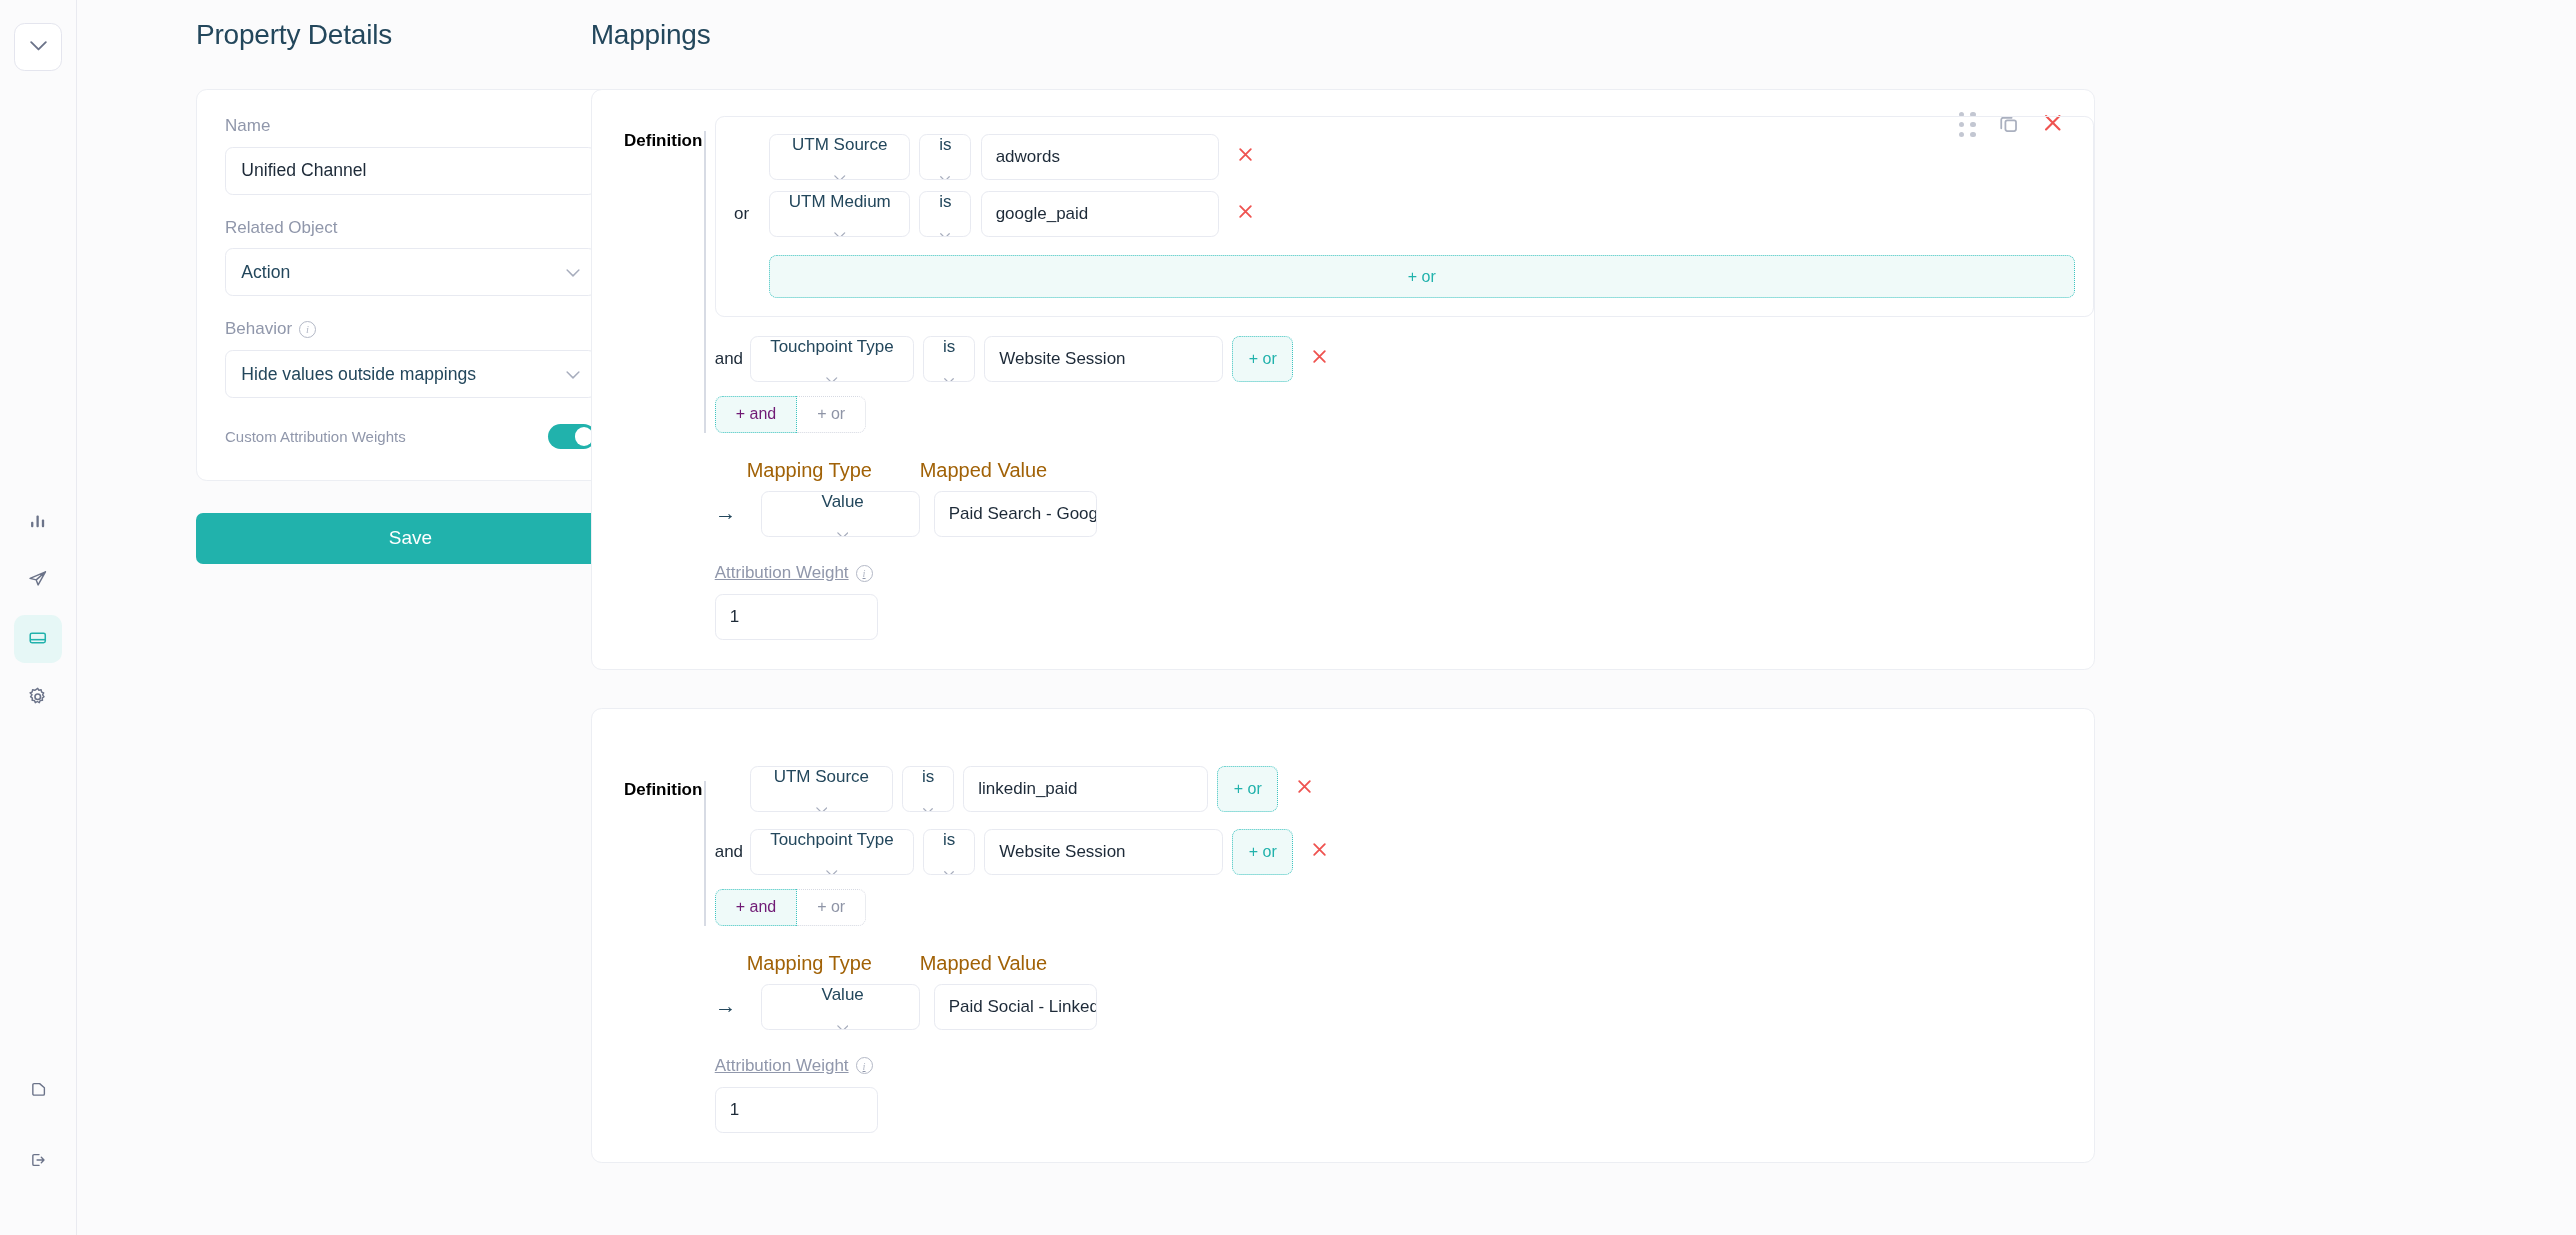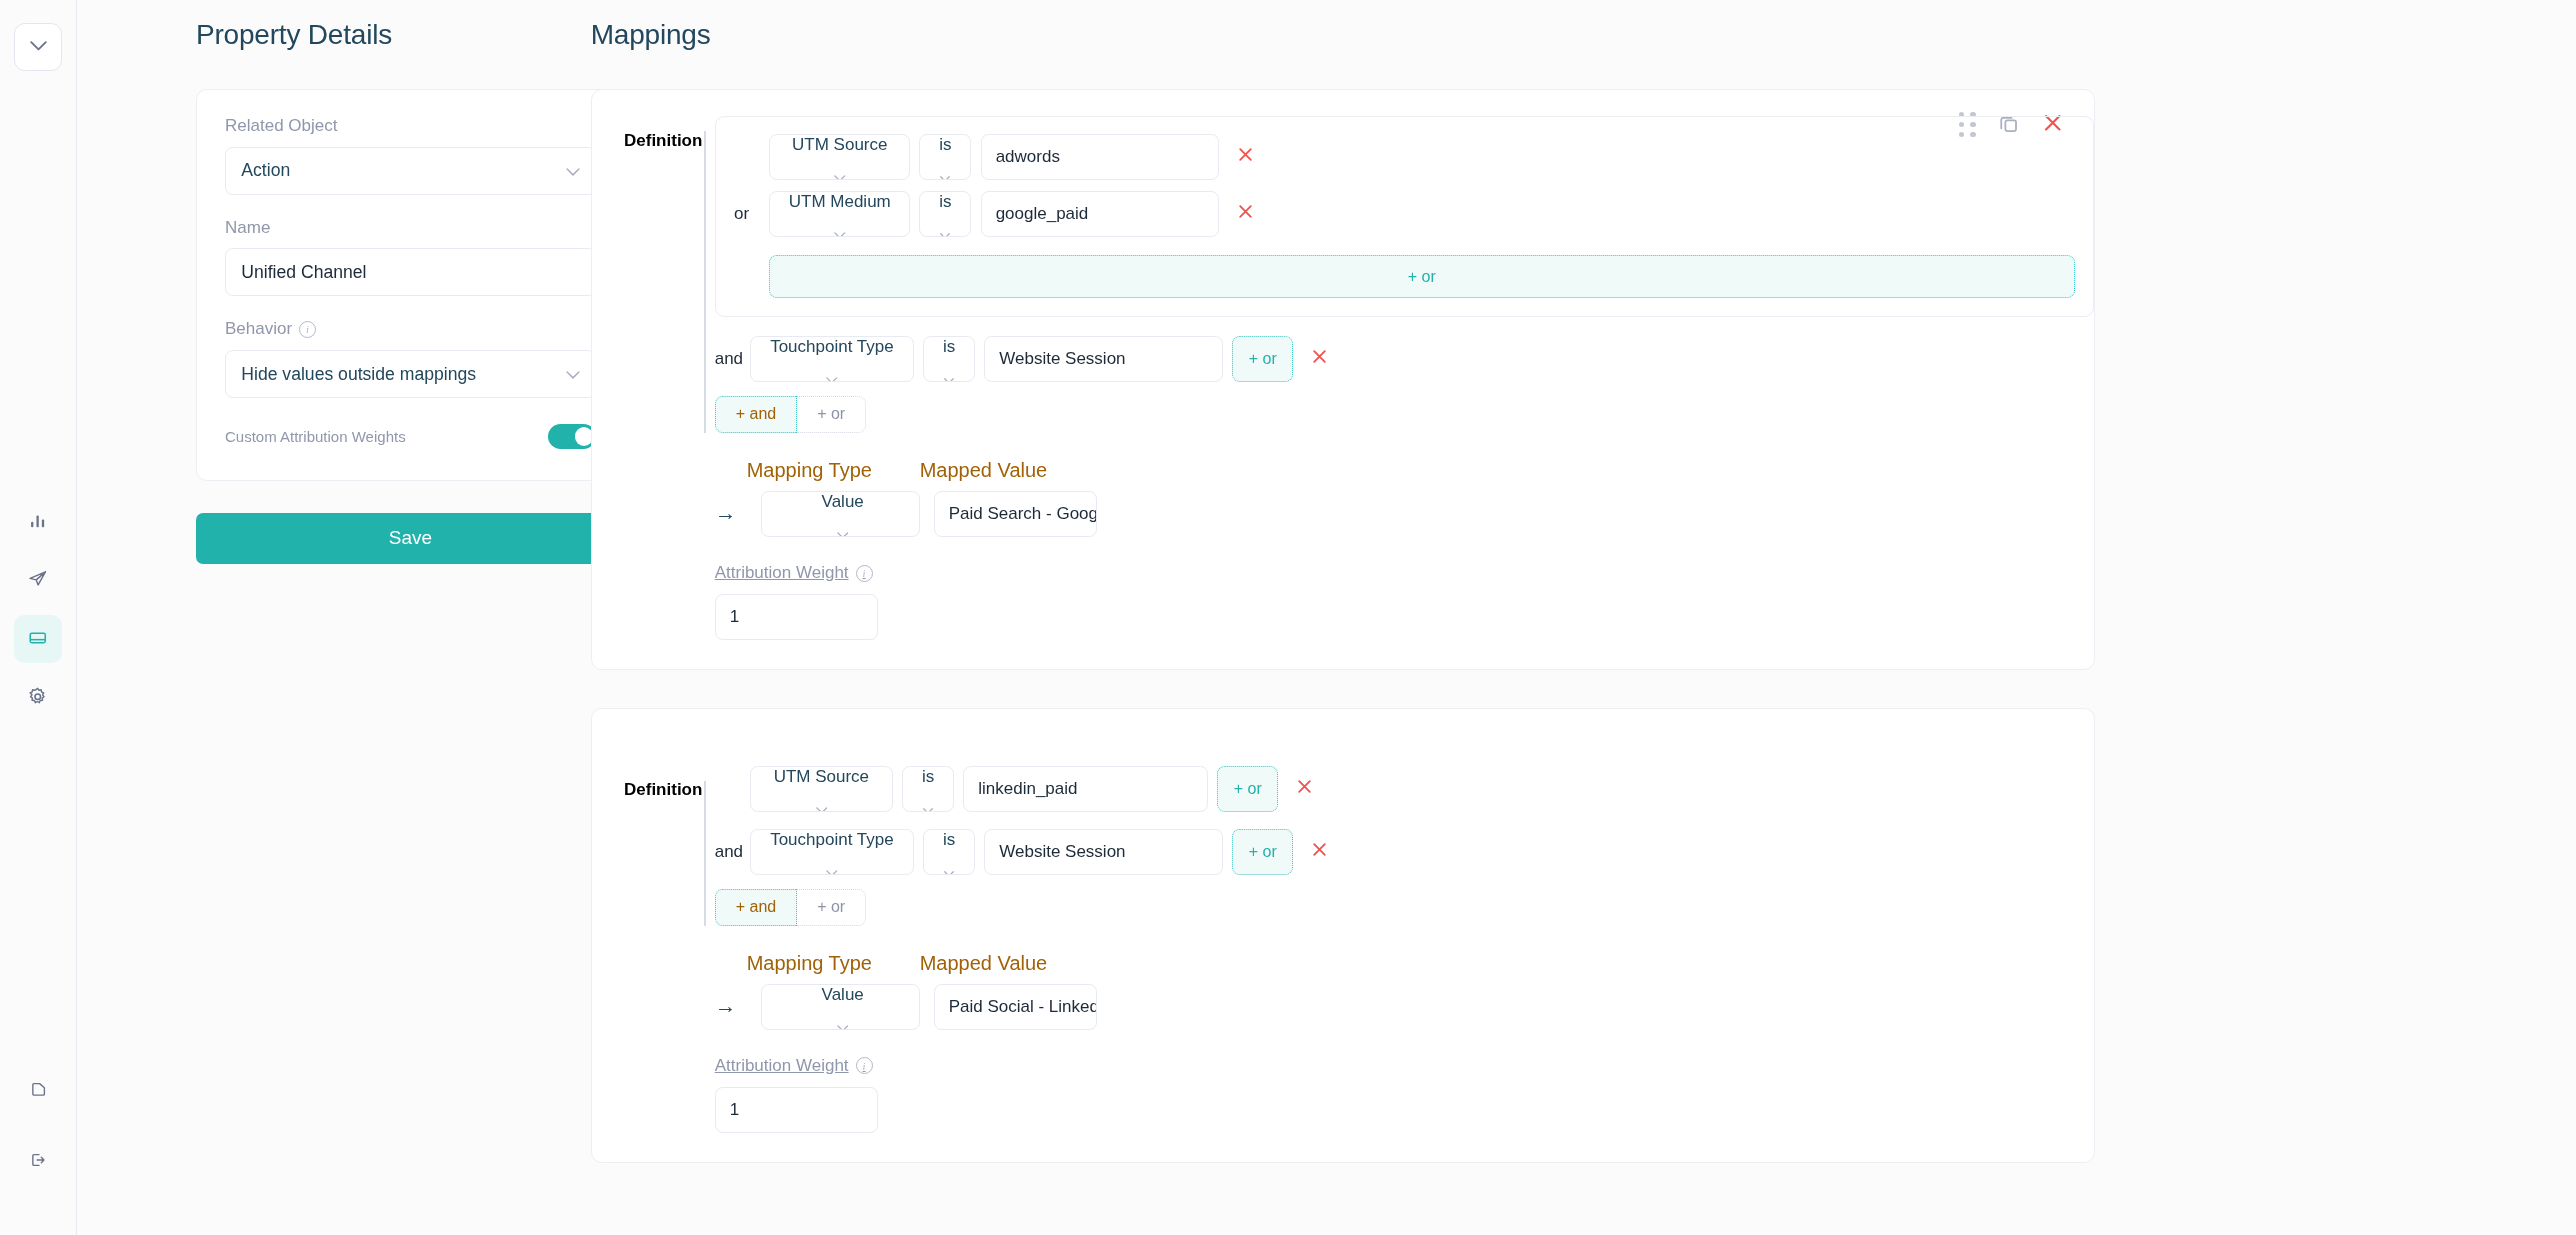--- a/index.html
+++ b/index.html
@@ -155,21 +155,21 @@
 
   .andor-group { display: flex; margin: 14px 0 0 0; }
   .andor-btn {
     height: 37px; padding: 0 20px; font-size: 16px;
     display: flex; align-items: center; justify-content: center;
     border: 1.5px dotted #d6d9e2; background: #ffffff; color: #8e94a6;
   }
   .andor-btn.first { border-radius: 7.7px 0 0 7.7px; }
   .andor-btn.last  { border-radius: 0 7.7px 7.7px 0; border-left: none; }
   .andor-btn.on {
-    border-color: #3ec4c0; background: #effaf9; color: #a16207;
+    border-color: #3ec4c0; background: #effaf9; color: #701a75;
   }
 
   .map-section { margin-top: 26px; padding-left: 123px; }
   .map-heads { display: flex; gap: 14px; padding-left: 32px; }
   .map-head { font-size: 20px; color: #a16207; }
   .mh1 { width: 159px; flex: 0 0 159px; }
   .mh2 { width: 159px; flex: 0 0 159px; }
   .map-controls { display: flex; align-items: center; gap: 14px; margin-top: 9.2px; }
   .arrow { width: 32px; flex: 0 0 32px; font-size: 21.5px; color: #23475c; line-height: 1; }
   .w-map { width: 159px; flex: 0 0 159px; padding-left: 19px; }
@@ -262,34 +262,34 @@
         </span>
       </div>
     </div>
   </div>
 
   <div class="details">
     <div class="details-title">Property Details</div>
 
     <div class="details-card">
       <div class="field">
+        <div class="field-label">Name</div>
+        <div class="control">Unified Channel</div>
+      </div>
+
+      <div class="field">
         <div class="field-label">Related Object</div>
         <div class="control select">
           <span>Action</span>
           <span class="chev">
             <svg width="14" height="8.4" viewBox="0 0 18 11" fill="none">
                 <path d="M1.3 1.3L9 9l7.7-7.7" stroke="#a7adbd" stroke-width="1.9" stroke-linecap="round" stroke-linejoin="round"></path>
               </svg>
           </span>
         </div>
-      </div>
-
-      <div class="field">
-        <div class="field-label">Name</div>
-        <div class="control">Unified Channel</div>
       </div>
 
       <div class="field">
         <div class="field-label">
           <span>Behavior</span>
           <span class="info-i">i</span>
         </div>
         <div class="control select">
           <span>Hide values outside mappings</span>
           <span class="chev">

